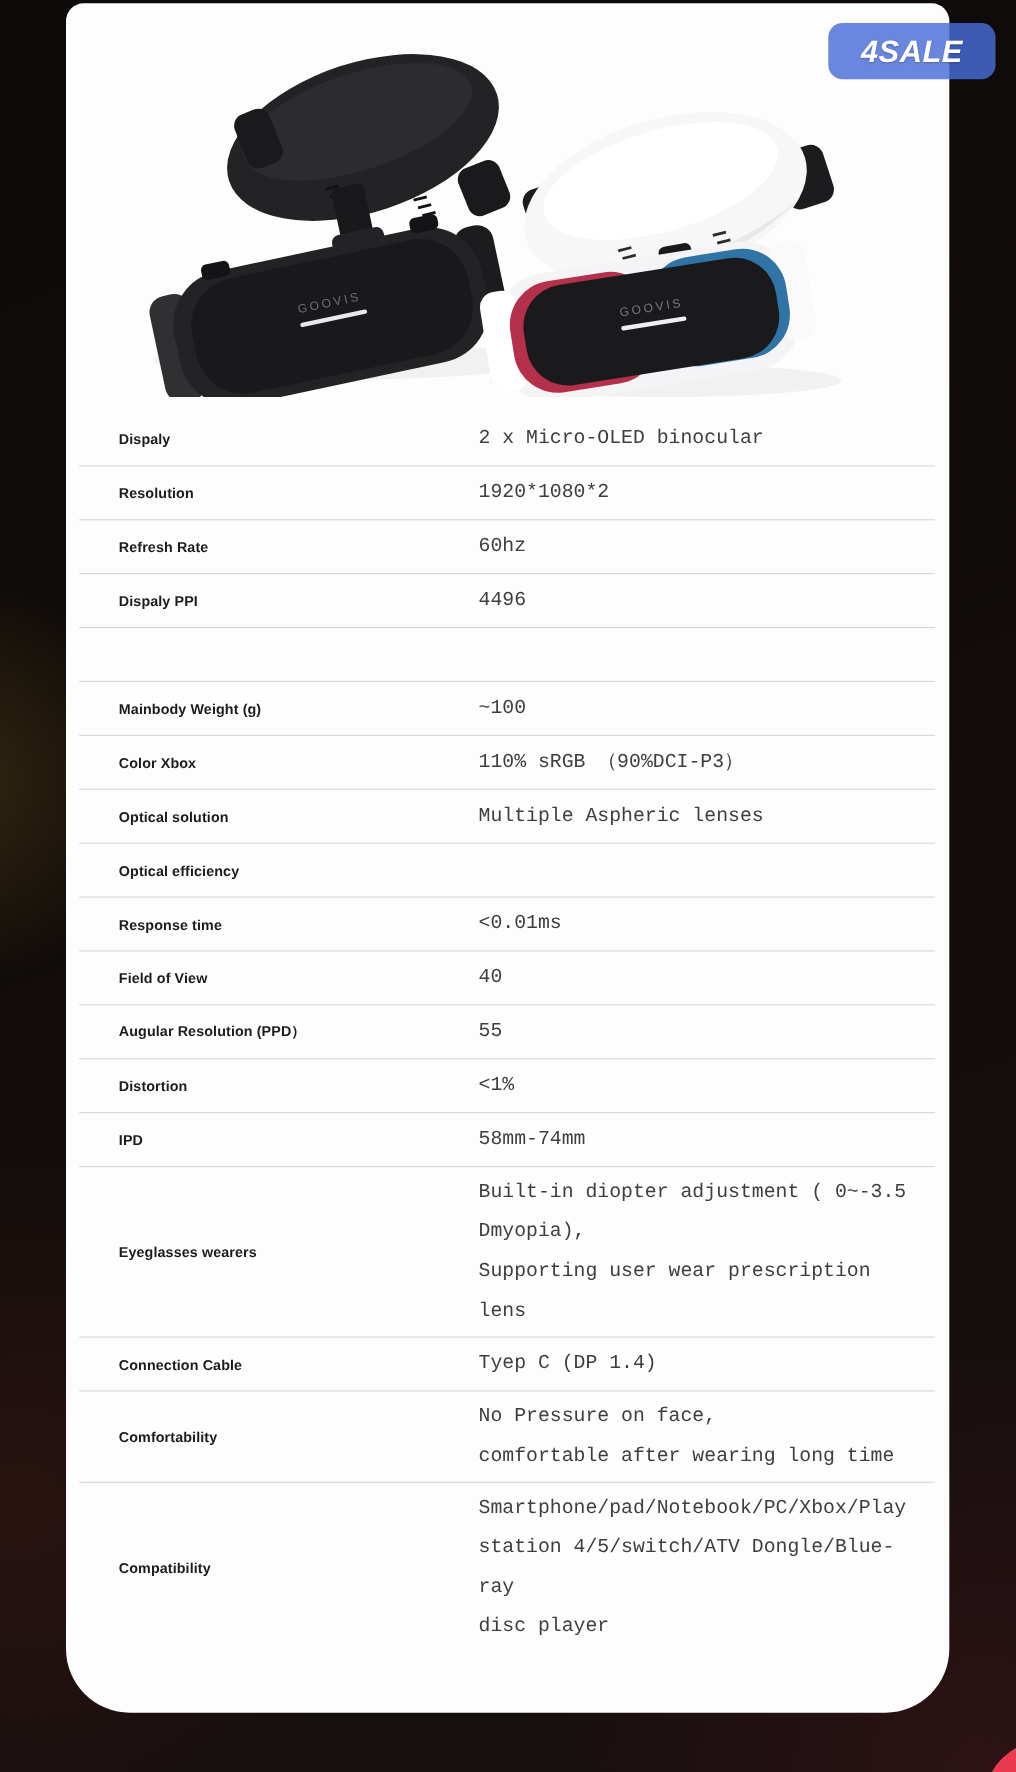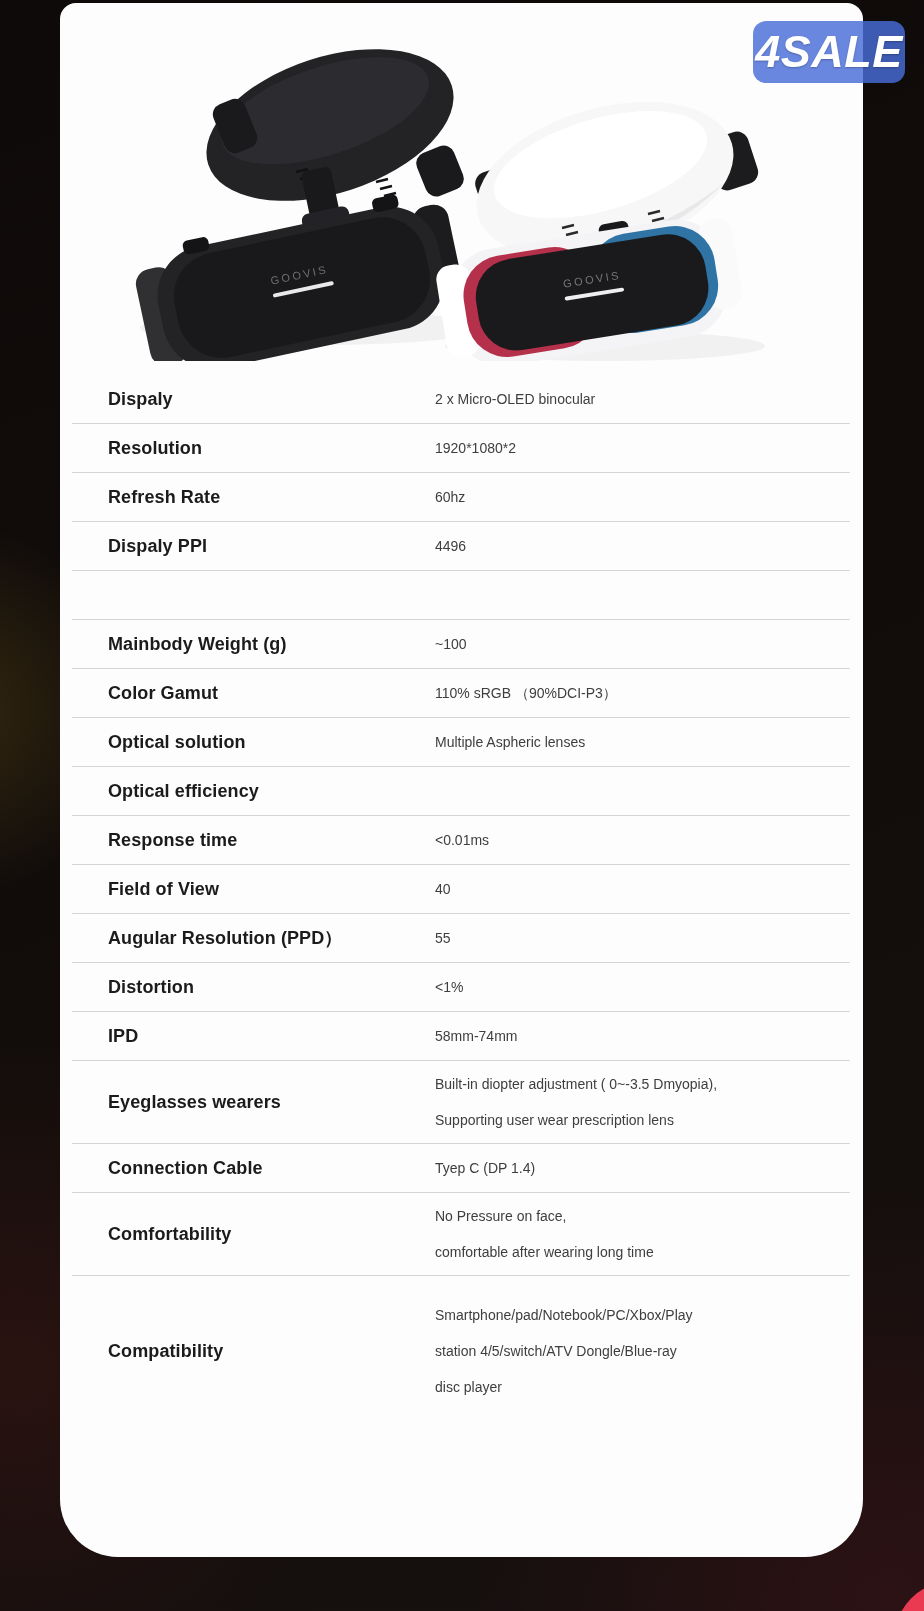--- a/index.html
+++ b/index.html
@@ -15,47 +15,47 @@
       radial-gradient(circle at 2% 85%, rgba(90,30,25,0.30) 0%, rgba(90,30,25,0) 20%),
       radial-gradient(circle at 96% 99%, rgba(120,25,35,0.22) 0%, rgba(120,25,35,0) 22%),
       linear-gradient(160deg,#0e0a09 0%,#120d0b 55%,#171010 100%);
   }
   .card{
     position:absolute;left:60px;top:3px;width:803px;height:1554px;
     background:#fdfdfd;
     border-radius:16px 16px 58px 58px;
   }
   .badge{
-    position:absolute;left:753px;top:21px;width:152px;height:62px;
+    position:absolute;left:753px;top:21px;width:152px;height:51px;
     border-radius:13px;
     display:flex;align-items:center;justify-content:center;
     font-style:italic;font-weight:bold;
-    font-size:45px;letter-spacing:0.5px;color:#fff;
+    font-size:28px;letter-spacing:0.5px;color:#fff;
     z-index:3;
     text-shadow:0 1px 2px rgba(0,0,0,0.25);
   }
   .hero{position:absolute;left:40px;top:26px;width:700px;height:332px;}
   .hero svg{width:100%;height:100%;display:block;}
   .specs{position:absolute;left:12px;top:372px;width:778px;}
   .row{
     display:flex;align-items:center;
     min-height:49px;box-sizing:border-box;
     border-bottom:1px solid #d6d6d6;
     padding:5px 0;
   }
   .row:last-child{border-bottom:none;min-height:150px;}
   .label{
     width:363px;box-sizing:border-box;padding-left:36px;
-    font-size:18px;font-weight:700;color:#1b1b1b;
+    font-size:13px;font-weight:700;color:#1b1b1b;
     letter-spacing:0.1px;
   }
   .value{
     flex:1;padding-right:8px;
-    font-size:14px;font-weight:400;color:#3e3e3e;
-    line-height:36px;white-space:pre-line;
+    font-size:18px;font-weight:400;color:#3e3e3e;
+    line-height:36px;white-space:pre-line;font-family:Liberation Mono, monospace;
   }
   .red-dot{
     position:absolute;width:118px;height:118px;border-radius:50%;
     right:-88px;bottom:-88px;z-index:2;
   }
 </style>
 </head>
 <body>
 
 <div class="page">
@@ -149,21 +149,21 @@
   <div class="row">
   </div>
 
 
   <div class="row">
     <div class="label">Mainbody Weight (g)</div>
     <div class="value">~100</div>
   </div>
 
   <div class="row">
-    <div class="label">Color Gamut</div>
+    <div class="label">Color Xbox</div>
     <div class="value">110% sRGB （90%DCI-P3）</div>
   </div>
 
   <div class="row">
     <div class="label">Optical solution</div>
     <div class="value">Multiple Aspheric lenses</div>
   </div>
 
   <div class="row">
     <div class="label">Optical efficiency</div>

